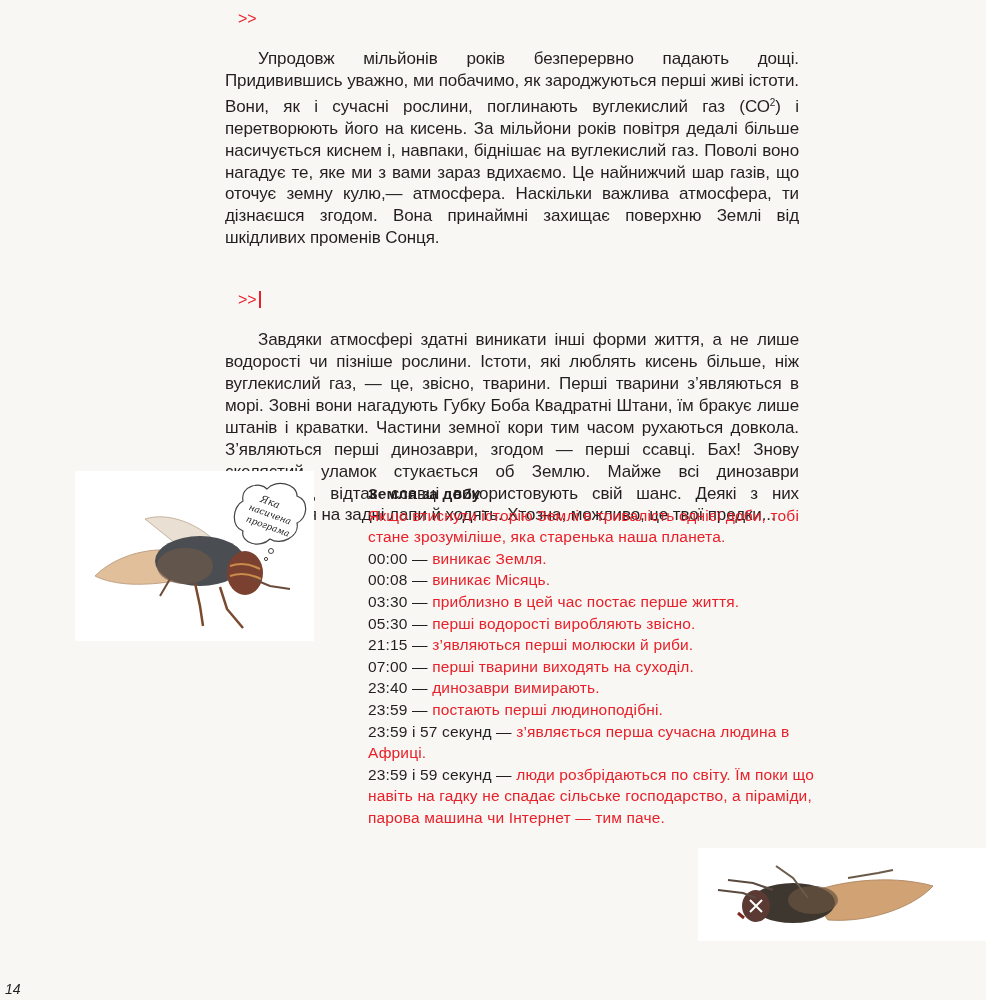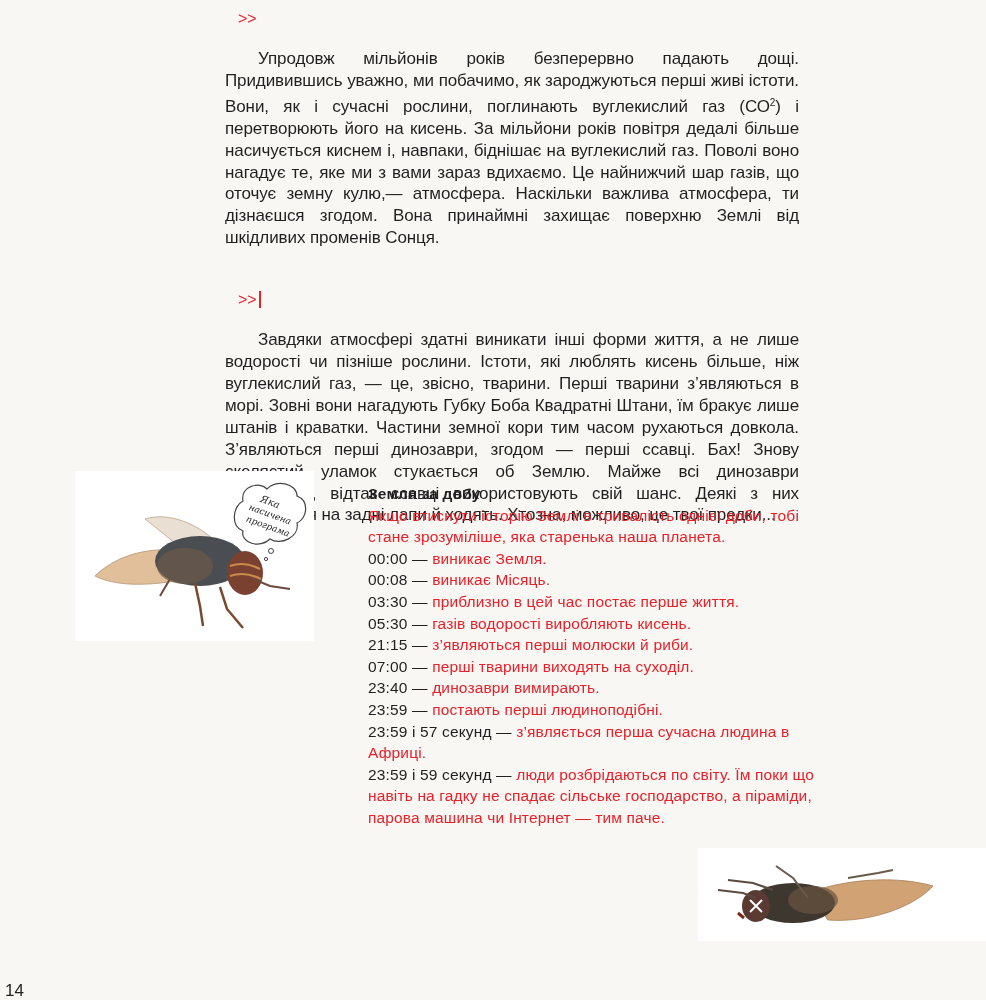--- a/index.html
+++ b/index.html
@@ -30,21 +30,21 @@
       position: absolute; left: 698px; top: 848px; width: 288px; height: 93px;
       background: #ffffff;
     }
     .sidebar {
       position: absolute; left: 368px; top: 483px; width: 450px;
       font-size: 15.5px; line-height: 21.6px; letter-spacing: 0.15px;
     }
     .sidebar .title { font-weight: bold; color: #231f20; }
     .red { color: #e8202a; }
     .dark { color: #231f20; margin-top: 20px; }
-    .page-num { position: absolute; left: 5px; top: 981px; font-size: 17px; color: #231f20; }
+    .page-num { position: absolute; left: 5px; top: 981px; font-size: 14px; color: #231f20; font-style: italic; }
   </style>
 </head>
 <body>
 
 <div class="main-text">
   <div class="marker"><span>&gt;&gt;</span></div>
   <p class="para"><span>Упродовж мільйонів років безперервно падають дощі. Придивившись уважно, ми побачимо, як зароджуються перші живі істоти. Вони, як і сучасні рослини, поглинають вуглекислий газ (СО</span><span class="sup">2</span><span>) і перетворюють його на кисень. За мільйони років повітря дедалі більше насичується киснем і, навпаки, біднішає на вуглекислий газ. Поволі воно нагадує те, яке ми з вами зараз вдихаємо. Це найнижчий шар газів, що оточує земну кулю,— атмосфера. Наскільки важлива атмосфера, ти дізнаєшся згодом. Вона принаймні захищає поверхню Землі від шкідливих променів Сонця.</span></p>
   <div class="gap"></div>
   <div class="marker"><span>&gt;&gt;</span><span class="bar"></span></div>
   <p class="para">Завдяки атмосфері здатні виникати інші форми життя, а не лише водорості чи пізніше рослини. Істоти, які люблять кисень більше, ніж вуглекислий газ, — це, звісно, тварини. Перші тварини з’являються в морі. Зовні вони нагадують Губку Боба Квадратні Штани, їм бракує лише штанів і краватки. Частини земної кори тим часом рухаються довкола. З’являються перші динозаври, згодом — перші ссавці. Бах! Знову скелястий уламок стукається об Землю. Майже всі динозаври вимирають, відтак ссавці використовують свій шанс. Деякі з них спинаються на задні лапи й ходять. Хтозна, можливо, це твої предки...</p>
@@ -77,21 +77,21 @@
   </svg>
 </div>
 
 <div class="sidebar">
   <div class="title">Земля за добу</div>
   <div class="red">Якщо втиснути історію Землі в тривалість однієї доби, тобі стане зрозуміліше, яка старенька наша планета.</div>
   <div id="timeline">
       <div><span class="dark">00:00</span><span class="dark"> — </span><span class="red">виникає Земля.</span></div>
       <div><span class="dark">00:08</span><span class="dark"> — </span><span class="red">виникає Місяць.</span></div>
       <div><span class="dark">03:30</span><span class="dark"> — </span><span class="red">приблизно в цей час постає перше життя.</span></div>
-      <div><span class="dark">05:30</span><span class="dark"> — </span><span class="red">газів водорості виробляють кисень.</span></div>
+      <div><span class="dark">05:30</span><span class="dark"> — </span><span class="red">перші водорості виробляють звісно.</span></div>
       <div><span class="dark">21:15</span><span class="dark"> — </span><span class="red">з’являються перші молюски й риби.</span></div>
       <div><span class="dark">07:00</span><span class="dark"> — </span><span class="red">перші тварини виходять на суходіл.</span></div>
       <div><span class="dark">23:40</span><span class="dark"> — </span><span class="red">динозаври вимирають.</span></div>
       <div><span class="dark">23:59</span><span class="dark"> — </span><span class="red">постають перші людиноподібні.</span></div>
       <div><span class="dark">23:59 і 57 секунд</span><span class="dark"> — </span><span class="red">з’являється перша сучасна людина в Африці.</span></div>
       <div><span class="dark">23:59 і 59 секунд</span><span class="dark"> — </span><span class="red">люди розбрідаються по світу. Їм поки що навіть на гадку не спадає сільське господарство, а піраміди, парова машина чи Інтернет — тим паче.</span></div>
     </div>
 </div>
 
 <div class="photo2">

